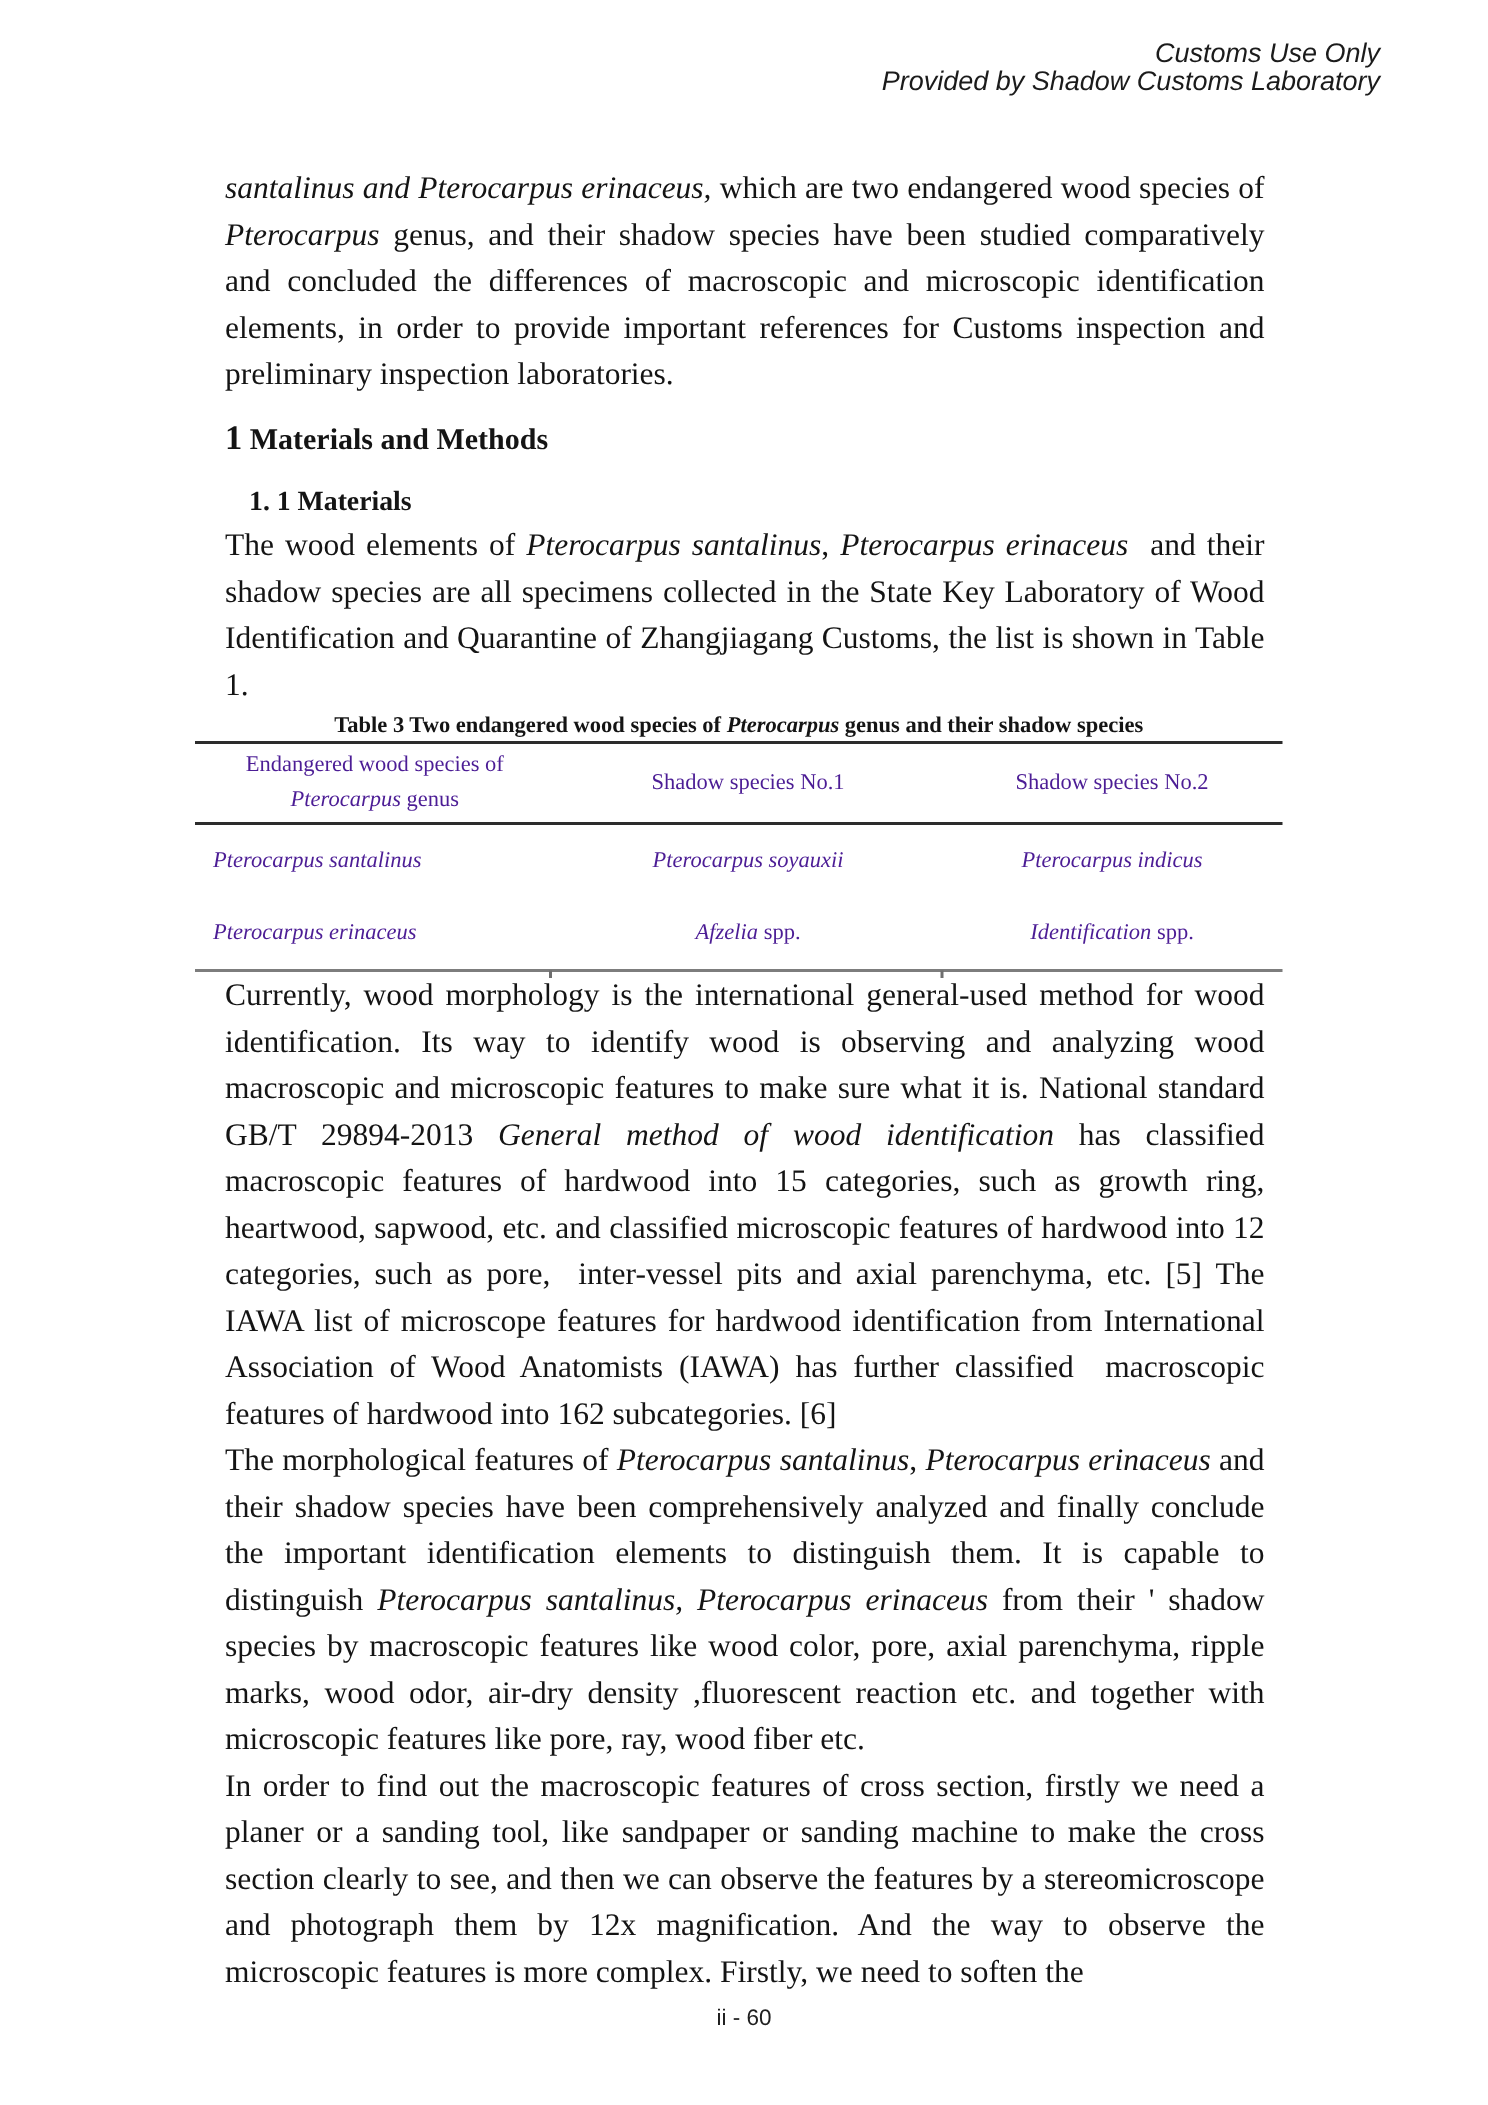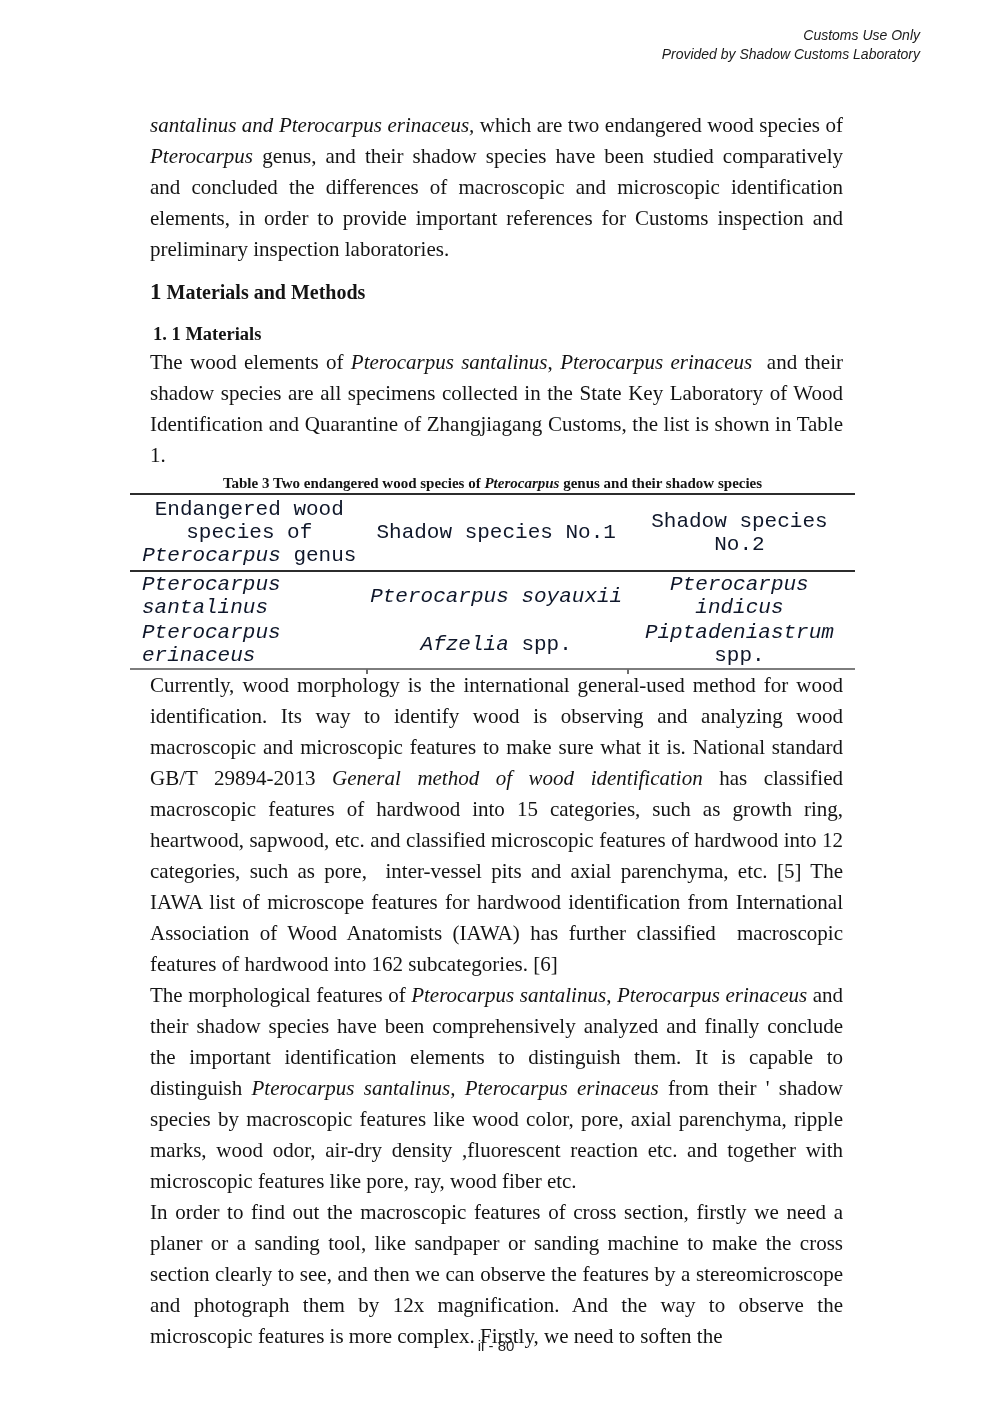--- a/index.html
+++ b/index.html
@@ -9,39 +9,39 @@
     background:#ffffff;
     font-family:"Liberation Serif", serif;
     color:#141414;
     overflow:hidden;
   }
   .header-note{
     position:absolute;top:26px;right:72px;
     text-align:right;
     font-family:"Liberation Sans", sans-serif;
     font-style:italic;
-    font-size:14px;line-height:19px;
+    font-size:18px;line-height:19px;
     color:#1b1b1b;
   }
   .content{
     position:absolute;left:150px;top:110px;width:693px;
   }
   p.body{
     margin:0;
     font-size:21px;
     line-height:31px;
     text-align:justify;
   }
   h1.h1{
     margin:12px 0 14px 0;
     font-size:20px;line-height:30px;
     font-weight:normal;
   }
   h2.h2{
-    margin:8px 0 0 3px;
+    margin:8px 0 0 16px;
     font-size:18.5px;line-height:26px;
     font-weight:normal;
   }
   h2.h2-methods{margin-top:34px;}
   .run{white-space:pre-wrap;}
   .b{font-weight:bold;}
   .i{font-style:italic;}
   .lg{font-size:23px;}
   
   .tbl-caption{
@@ -49,23 +49,22 @@
     text-align:center;
     font-size:15px;line-height:20px;
   }
   .tbl-wrap{
     position:relative;
     width:725px;margin-left:-20px;
   }
   table.t1{
     width:725px;
     border-collapse:collapse;
-    font-size:21px;
-    color:#0f172a;
-    font-family:Liberation Mono, monospace;
+    font-size:15px;
+    color:#4c1d95;
   }
   table.t1 thead tr{
     border-top:2px solid #2c2c2c;
     border-bottom:2px solid #2c2c2c;
   }
   table.t1 th{
     font-weight:normal;
     vertical-align:middle;
     padding:3px 4px;
     line-height:23px;
@@ -129,30 +128,30 @@
         </thead>
         <tbody>
           <tr>
             <td class="c1"><span class="run i">Pterocarpus santalinus</span></td>
             <td class="c2"><span class="run i">Pterocarpus soyauxii</span></td>
             <td class="c3"><span class="run i">Pterocarpus indicus</span></td>
           </tr>
           <tr>
             <td class="c1"><span class="run i">Pterocarpus erinaceus</span></td>
             <td class="c2"><span class="run i">Afzelia</span><span class="run"> spp.</span></td>
-            <td class="c3"><span class="run i">Piptadeniastrum</span><span class="run"> spp.</span></td>
+            <td class="c3"><span class="run i">Identification</span><span class="run"> spp.</span></td>
           </tr>
         </tbody>
       </table>
       <div class="tick tick1"></div>
       <div class="tick tick2"></div>
     </div>
 
 
     <p class="body"><span class="run">Currently, wood morphology is the international general-used method for wood identification. Its way to identify wood is observing and analyzing wood macroscopic and microscopic features to make sure what it is. National standard GB/T 29894-2013 </span><span class="run i">General method of wood identification</span><span class="run"> has classified macroscopic features of hardwood into 15 categories, such as growth ring, heartwood, sapwood, etc. and classified microscopic features of hardwood into 12 categories, such as pore,  inter-vessel pits and axial parenchyma, etc. [5] The IAWA list of microscope features for hardwood identification from International Association of Wood Anatomists (IAWA) has further classified  macroscopic features of hardwood into 162 subcategories. [6]</span></p>
     <p class="body"><span class="run">The morphological features of </span><span class="run i">Pterocarpus santalinus</span><span class="run">, </span><span class="run i">Pterocarpus erinaceus</span><span class="run"> and their shadow species have been comprehensively analyzed and finally conclude the important identification elements to distinguish them. It is capable to distinguish </span><span class="run i">Pterocarpus santalinus, Pterocarpus erinaceus</span><span class="run"> from their ' shadow species by macroscopic features like wood color, pore, axial parenchyma, ripple marks, wood odor, air-dry density ,fluorescent reaction etc. and together with microscopic features like pore, ray, wood fiber etc.</span></p>
     <p class="body"><span class="run">In order to find out the macroscopic features of cross section, firstly we need a planer or a sanding tool, like sandpaper or sanding machine to make the cross section clearly to see, and then we can observe the features by a stereomicroscope and photograph them by 12x magnification. And the way to observe the microscopic features is more complex. Firstly, we need to soften the</span></p>
 
   </div>
 
-  <div class="footer">ii - 80</div>
+  <div class="footer">ii - 60</div>
 
 </div>
 
 </body></html>

